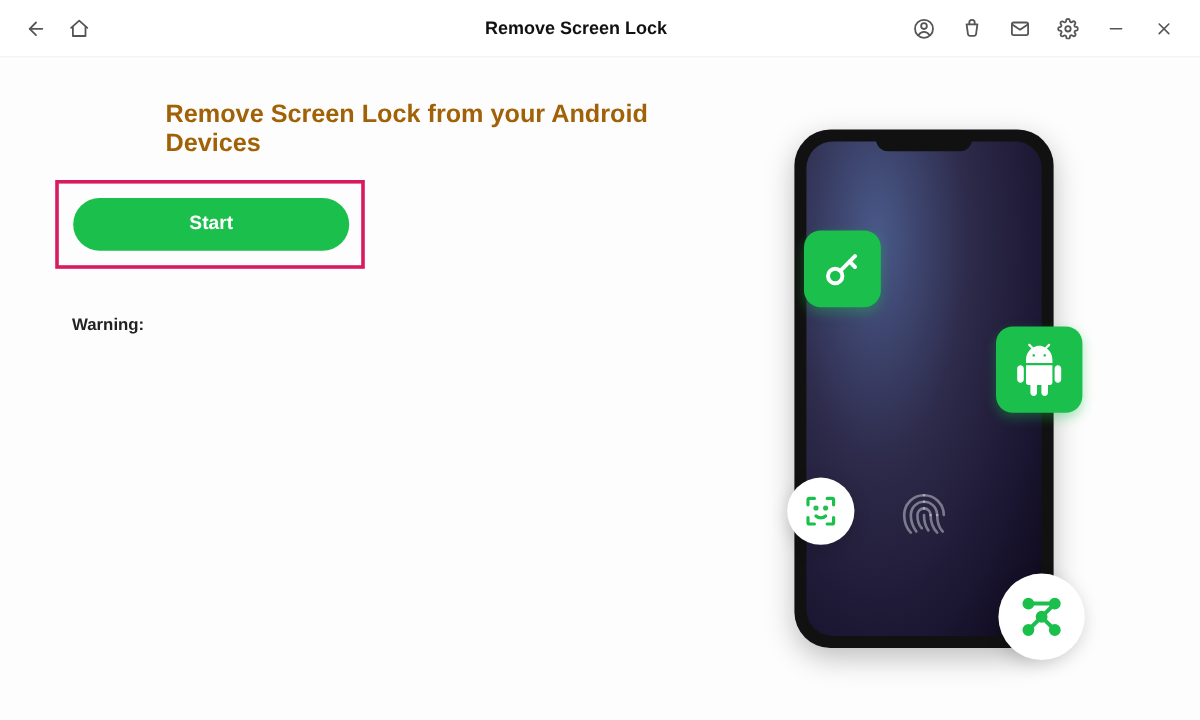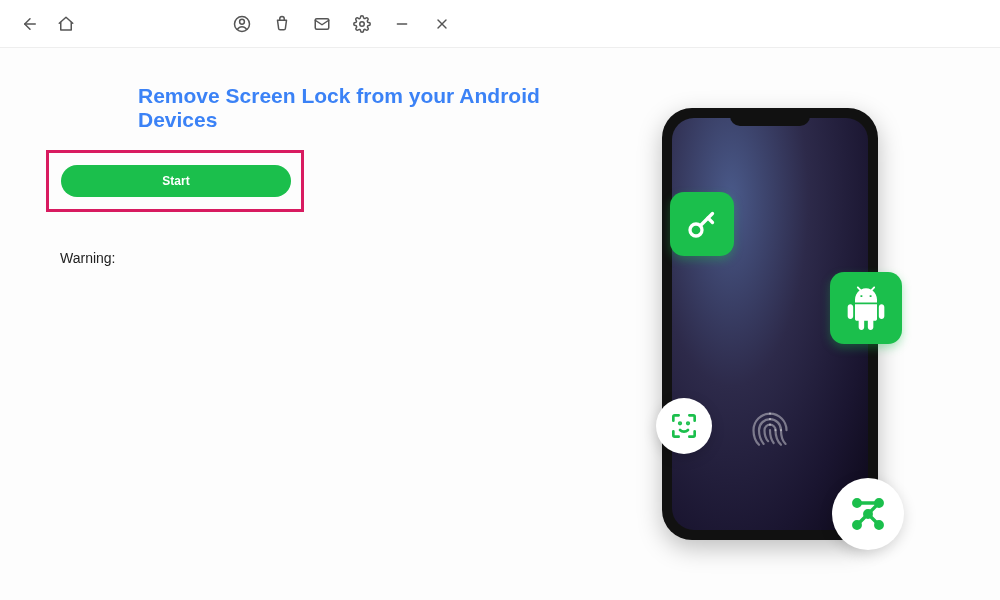--- a/index.html
+++ b/index.html
@@ -62,21 +62,21 @@
       background: #fdfdfd;
     }
     .left-panel {
       flex: 1;
       max-width: 560px;
       padding-left: 10px;
     }
     .heading {
       font-size: 21px;
       font-weight: 700;
-      color: #3b82f6;
+      color: #a16207;
       margin-top: 6px;
       margin-bottom: 18px;
       margin-left: 78px;
     }
     .subtext {
       font-size: 14px;
       color: #777;
       margin-bottom: 180px;
     }
     .start-highlight {
@@ -85,30 +85,30 @@
       width: 258px;
       display: inline-block;
       margin-left: -14px;
     }
     .start-btn {
       background: #1bbf4c;
       color: #fff;
       border: none;
       border-radius: 26px;
       width: 230px;
-      height: 32px;
-      font-size: 12px;
+      height: 44px;
+      font-size: 16px;
       font-weight: 600;
       cursor: pointer;
     }
     .warning-block {
       margin-top: 38px;
     }
     .warning-label {
-      font-weight: 400;
+      font-weight: 700;
       font-size: 14px;
       color: #222;
       margin-bottom: 6px;
     }
     .warning-text {
       font-size: 13.5px;
       color: #777;
     }
     .right-panel {
       width: 360px;
@@ -207,20 +207,21 @@
             <path d="M12 19l-7-7 7-7"></path>
           </svg>
       </div>
       <div class="icon-btn">
         <svg width="18" height="18" viewBox="0 0 24 24" fill="none" stroke="currentColor" stroke-width="2" stroke-linecap="round" stroke-linejoin="round">
             <path d="M3 11l9-8 9 8"></path>
             <path d="M5 10v10h14V10"></path>
           </svg>
       </div>
     </div>
+    <div class="titlebar-center">Remove Screen Lock</div>
     <div class="titlebar-right">
       <div class="icon-btn">
         <svg width="18" height="18" viewBox="0 0 24 24" fill="none" stroke="currentColor" stroke-width="2" stroke-linecap="round" stroke-linejoin="round">
             <circle cx="12" cy="12" r="10"></circle>
             <circle cx="12" cy="9" r="3.2"></circle>
             <path d="M6 19c1.5-2.5 4-3.5 6-3.5s4.5 1 6 3.5"></path>
           </svg>
       </div>
       <div class="icon-btn">
         <svg width="18" height="18" viewBox="0 0 24 24" fill="none" stroke="currentColor" stroke-width="2" stroke-linecap="round" stroke-linejoin="round">

